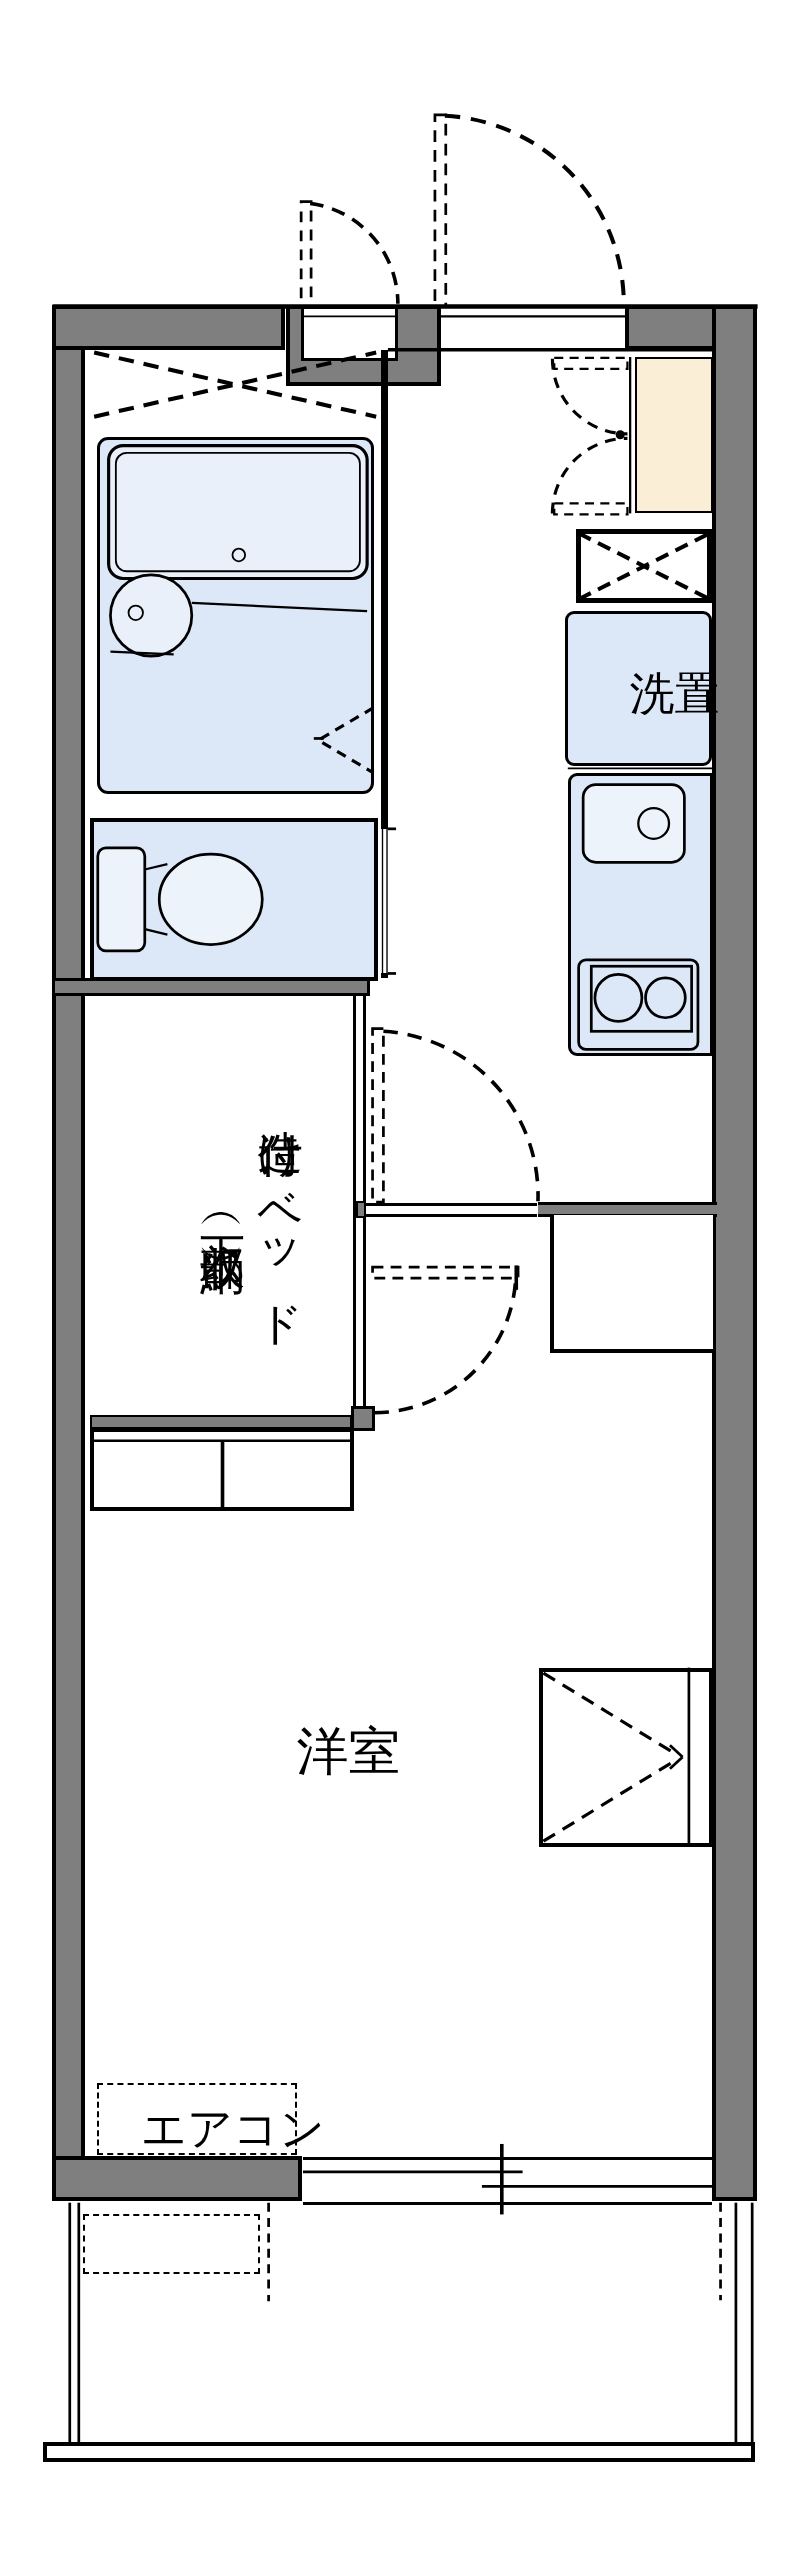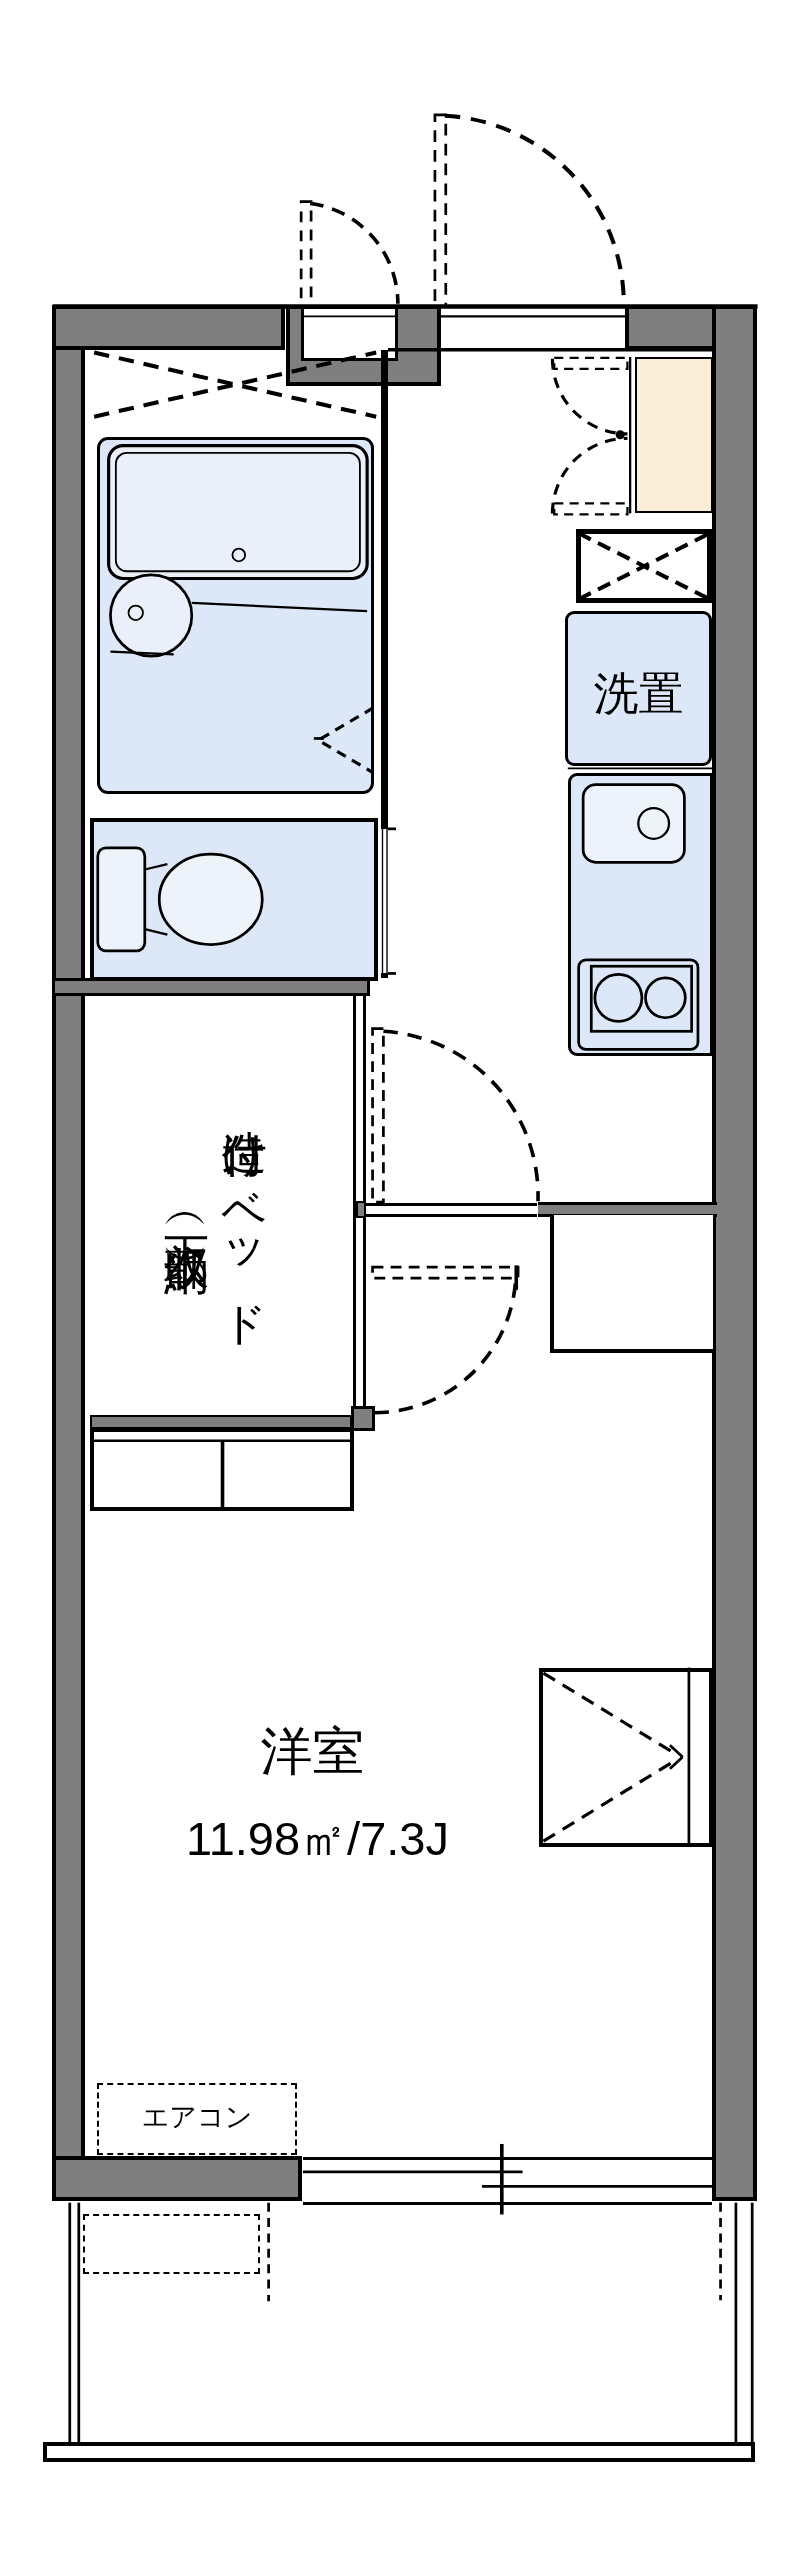--- a/index.html
+++ b/index.html
@@ -4,21 +4,21 @@
 <style>
   html,body{margin:0;padding:0;background:#fff;}
   .plan{position:relative;width:812px;height:2576px;background:#fff;overflow:hidden;
         font-family:"Liberation Sans","DejaVu Sans",sans-serif;color:#000;}
   .abs{position:absolute;box-sizing:border-box;}
   .wall{background:#7f7f7f;border:4.5px solid #000;}
   .thinwall{background:#7f7f7f;border:3.6px solid #000;}
   .fixture{background:#dce8f7;border:3.6px solid #000;}
   .whitebox{background:#fff;border:4.5px solid #000;}
   svg.overlay{position:absolute;left:0;top:0;pointer-events:none;}
-  .label{position:absolute;text-align:center;}
+  .label{position:absolute;text-align:center;padding-left:36px;}
   .vtext{writing-mode:vertical-rl;text-orientation:mixed;}
 </style>
 </head>
 <body>
 
 <div class="plan">
 
   <div class="abs wall" style="left:52px;top:305px;width:33px;height:1896px;"></div>
   <div class="abs wall" style="left:52px;top:305px;width:233px;height:45px;"></div>
   <div class="abs wall" style="left:286px;top:305px;width:155px;height:81px;"></div>
@@ -158,18 +158,17 @@
   </svg>
 
   <div class="label" style="left:565px;top:664px;width:147px;font-size:45px;">洗置</div>
 
   <div class="label vtext" style="left:158px;top:1030px;height:362px;font-size:45px;line-height:1.28;letter-spacing:4.5px;">
     <span>造付けベッド</span><br>
     <span>（下部収納）</span>
   </div>
 
   <div class="label" style="left:177px;top:1717px;width:271px;font-size:52px;">洋室</div>
-  <div class="label" style="left:123px;top:1808px;width:389px;font-size:47px;">11.98㎡/7.3J</div>
 
-  <div class="label" style="left:97px;top:2099px;width:200px;font-size:27px;font-family:Liberation Serif, serif;">エアコン</div>
+  <div class="label" style="left:97px;top:2099px;width:200px;font-size:45px;font-family:Liberation Serif, serif;">エアコン</div>
 
 </div>
 
 
 </body></html>

